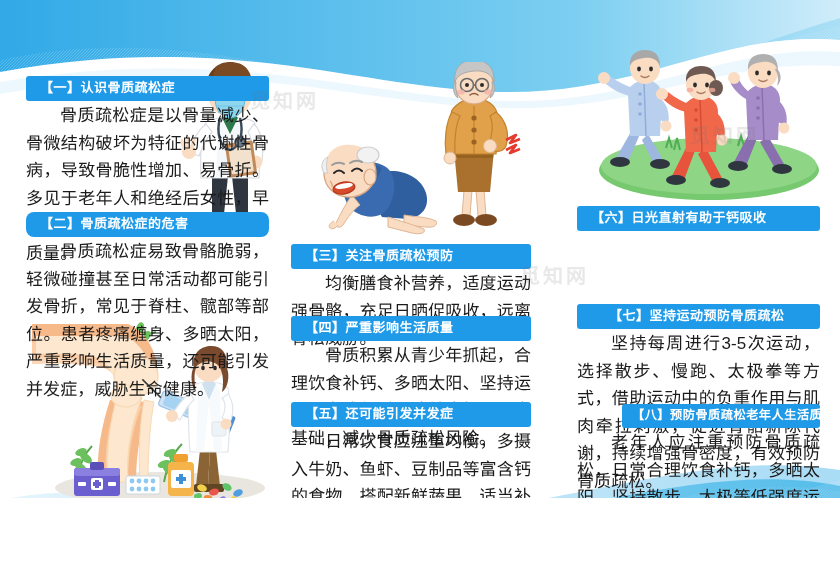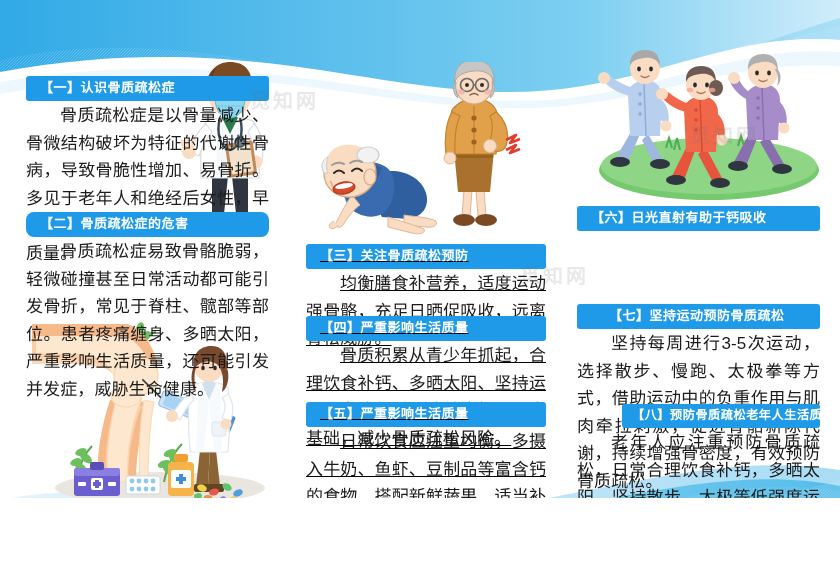--- a/index.html
+++ b/index.html
@@ -25,21 +25,21 @@
     white-space:nowrap;box-sizing:border-box;
   }
   .sec-body{
     color:#1b1b1b;font-size:17px;line-height:1.62;
     text-indent:2em;text-align:justify;margin-top:1px;
     letter-spacing:.1px;
   }
 
   
   .col-left{left:26px;width:243px;}
-  .col-mid{left:306px;width:240px;text-decoration:underline;}
+  .col-mid{left:291px;width:240px;}
   .col-right{left:577px;width:243px;}
 
   
   .illus{position:absolute;}
 
   
   .wm{
     position:absolute;color:rgba(120,120,120,.17);
     font-size:20px;font-weight:bold;letter-spacing:3px;
     font-family:"DejaVu Sans",sans-serif;pointer-events:none;user-select:none;
@@ -442,21 +442,21 @@
     <div class="sec-title" style="background: rgb(30, 154, 232);">【三】关注骨质疏松预防</div>
     <div class="sec-body">均衡膳食补营养，适度运动强骨骼，充足日晒促吸收，远离骨松威胁。</div>
   </div>
 
   <div class="panel col-mid" style="top:316px;">
     <div class="sec-title" style="background: rgb(30, 154, 232);">【四】严重影响生活质量</div>
     <div class="sec-body">骨质积累从青少年抓起，合理饮食补钙、多晒太阳、坚持运动，为成年后骨骼健康打下坚实基础，减少骨质疏松风险。</div>
   </div>
 
   <div class="panel col-mid" style="top:402px;">
-    <div class="sec-title" style="background: rgb(30, 154, 232);">【五】严重影响生活质量</div>
+    <div class="sec-title" style="background: rgb(30, 154, 232);">【五】还可能引发并发症</div>
     <div class="sec-body">日常饮食应注重均衡，多摄入牛奶、鱼虾、豆制品等富含钙的食物，搭配新鲜蔬果，适当补充维生素D，促进钙质高效吸收。</div>
   </div>
 
   <div class="panel col-right" style="top:206px;">
     <div class="sec-title" style="background: rgb(30, 154, 232);">【六】日光直射有助于钙吸收</div>
   </div>
 
   <div class="panel col-right" style="top:304px;">
     <div class="sec-title" style="background: rgb(30, 154, 232); padding-left: 32px;">【七】坚持运动预防骨质疏松</div>
     <div class="sec-body">坚持每周进行3-5次运动，选择散步、慢跑、太极拳等方式，借助运动中的负重作用与肌肉牵拉刺激，促进骨骼新陈代谢，持续增强骨密度，有效预防骨质疏松。</div>

